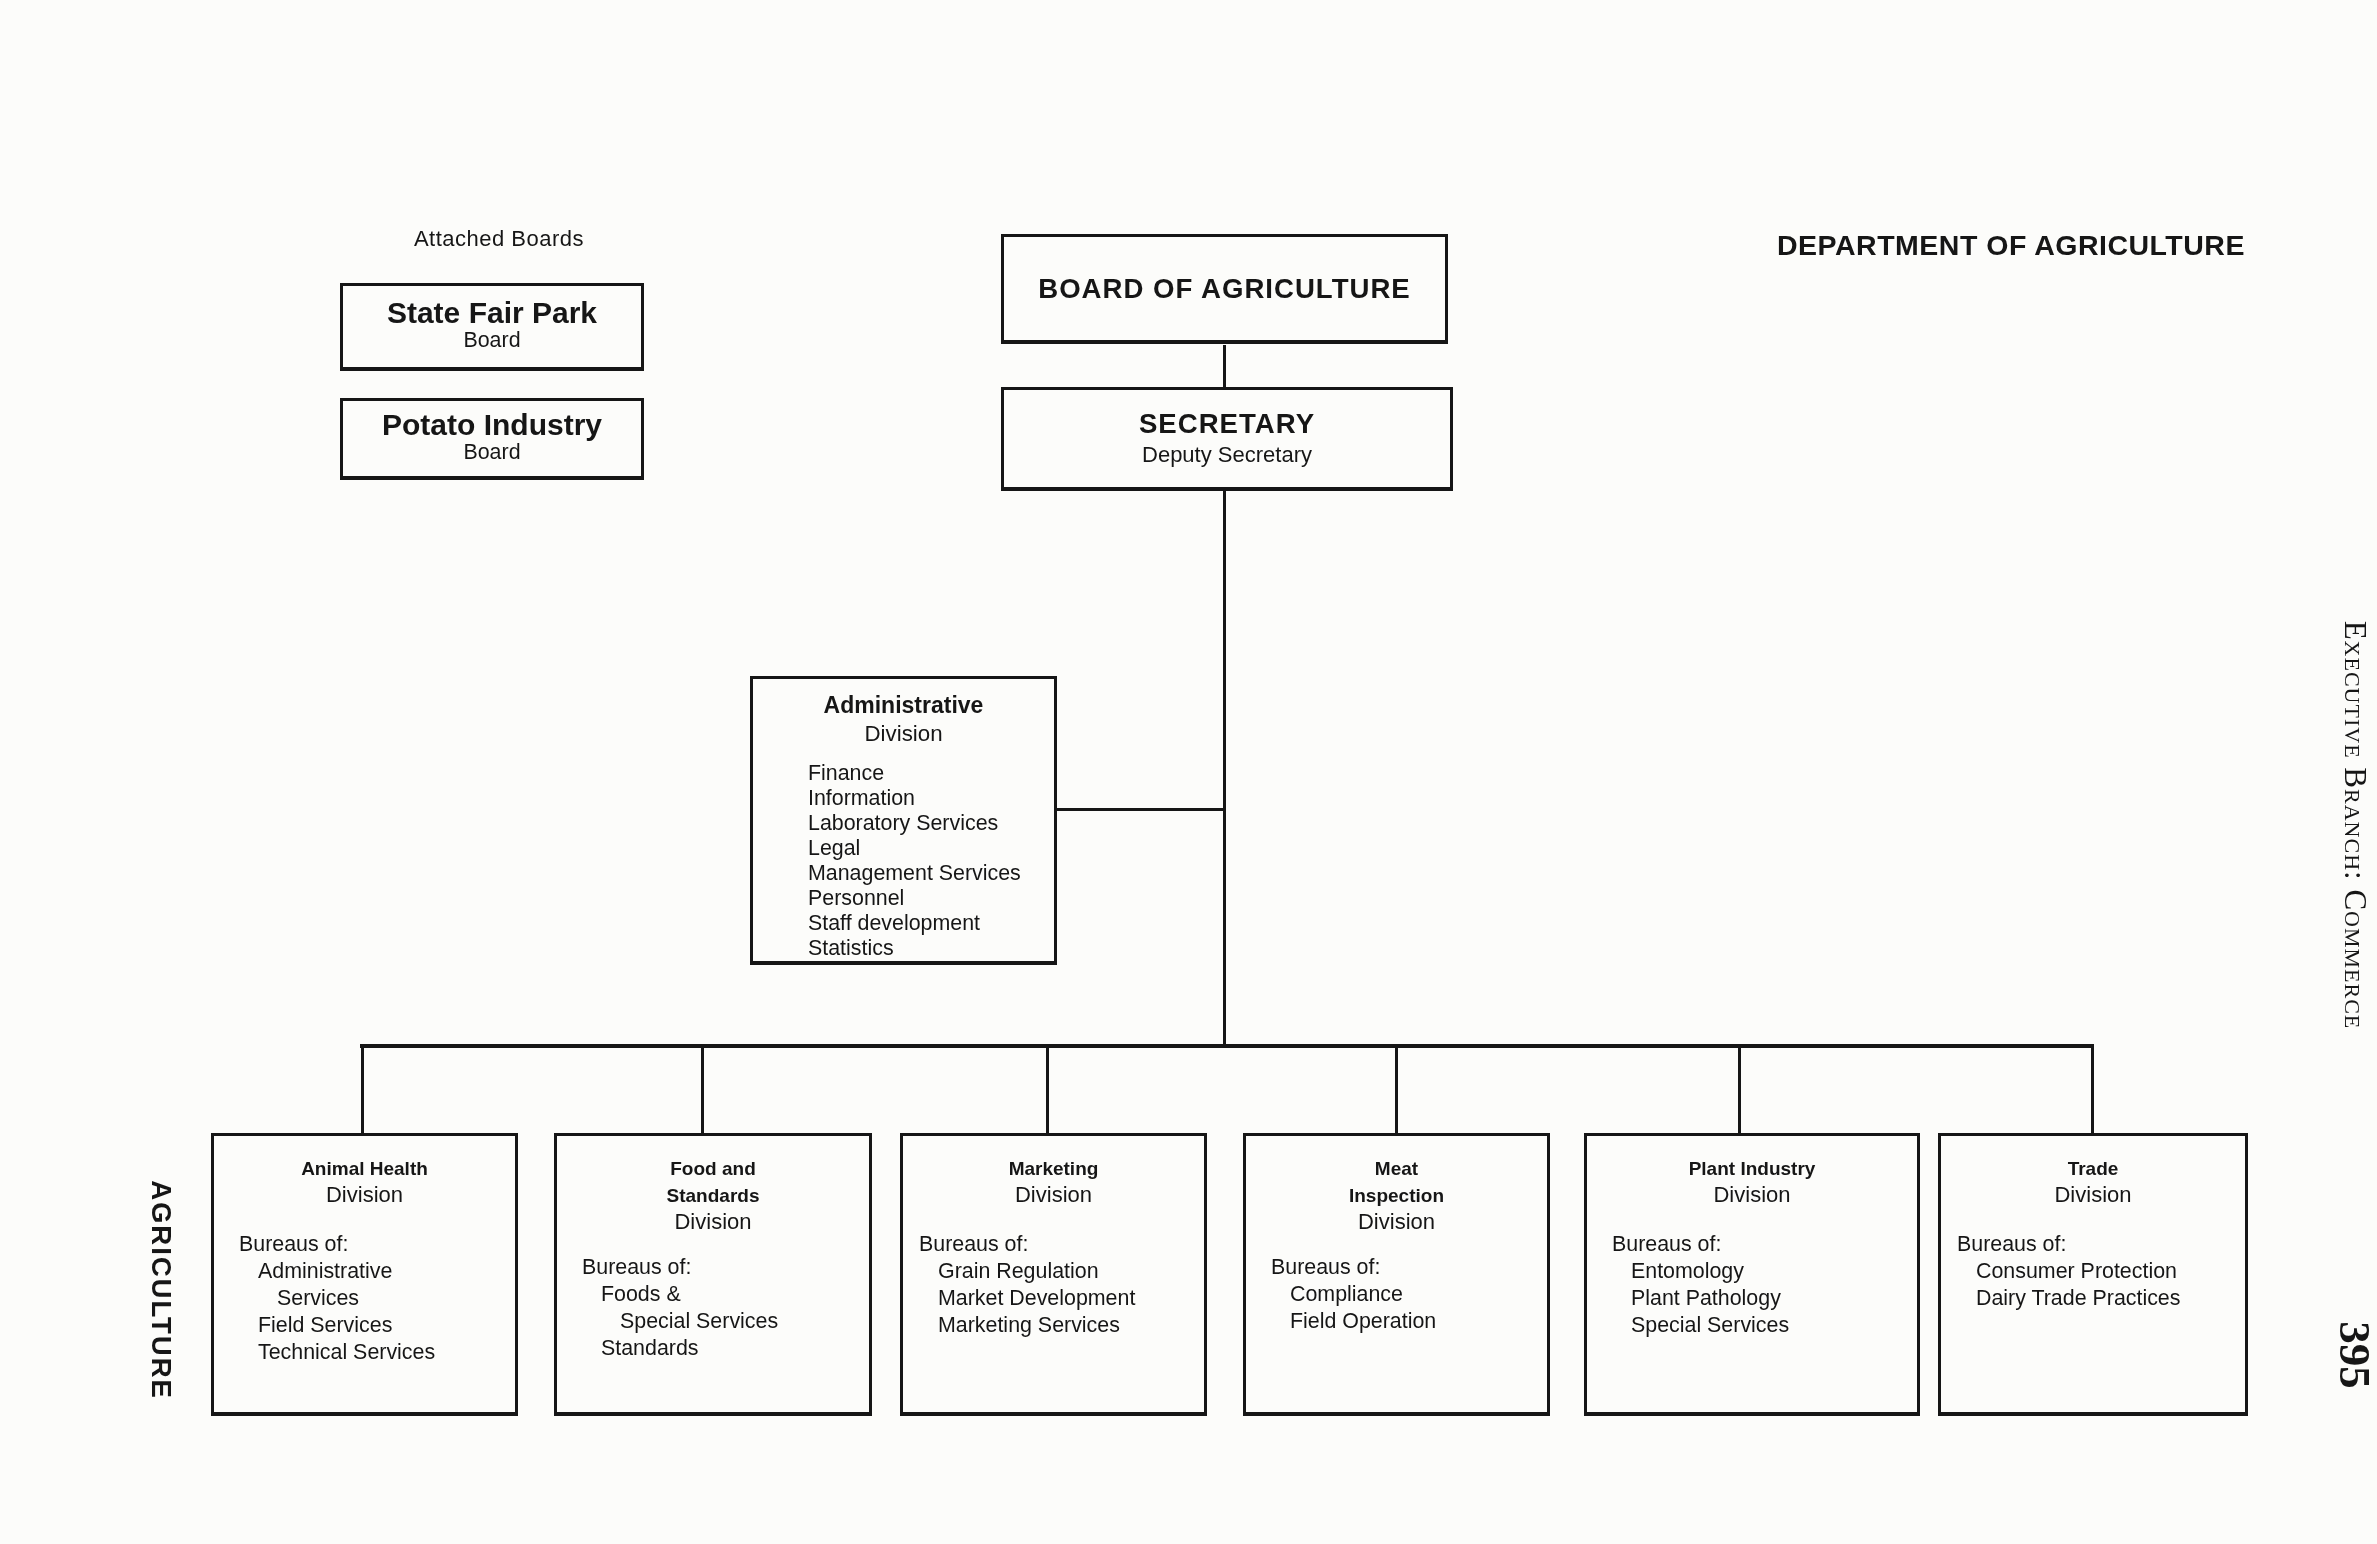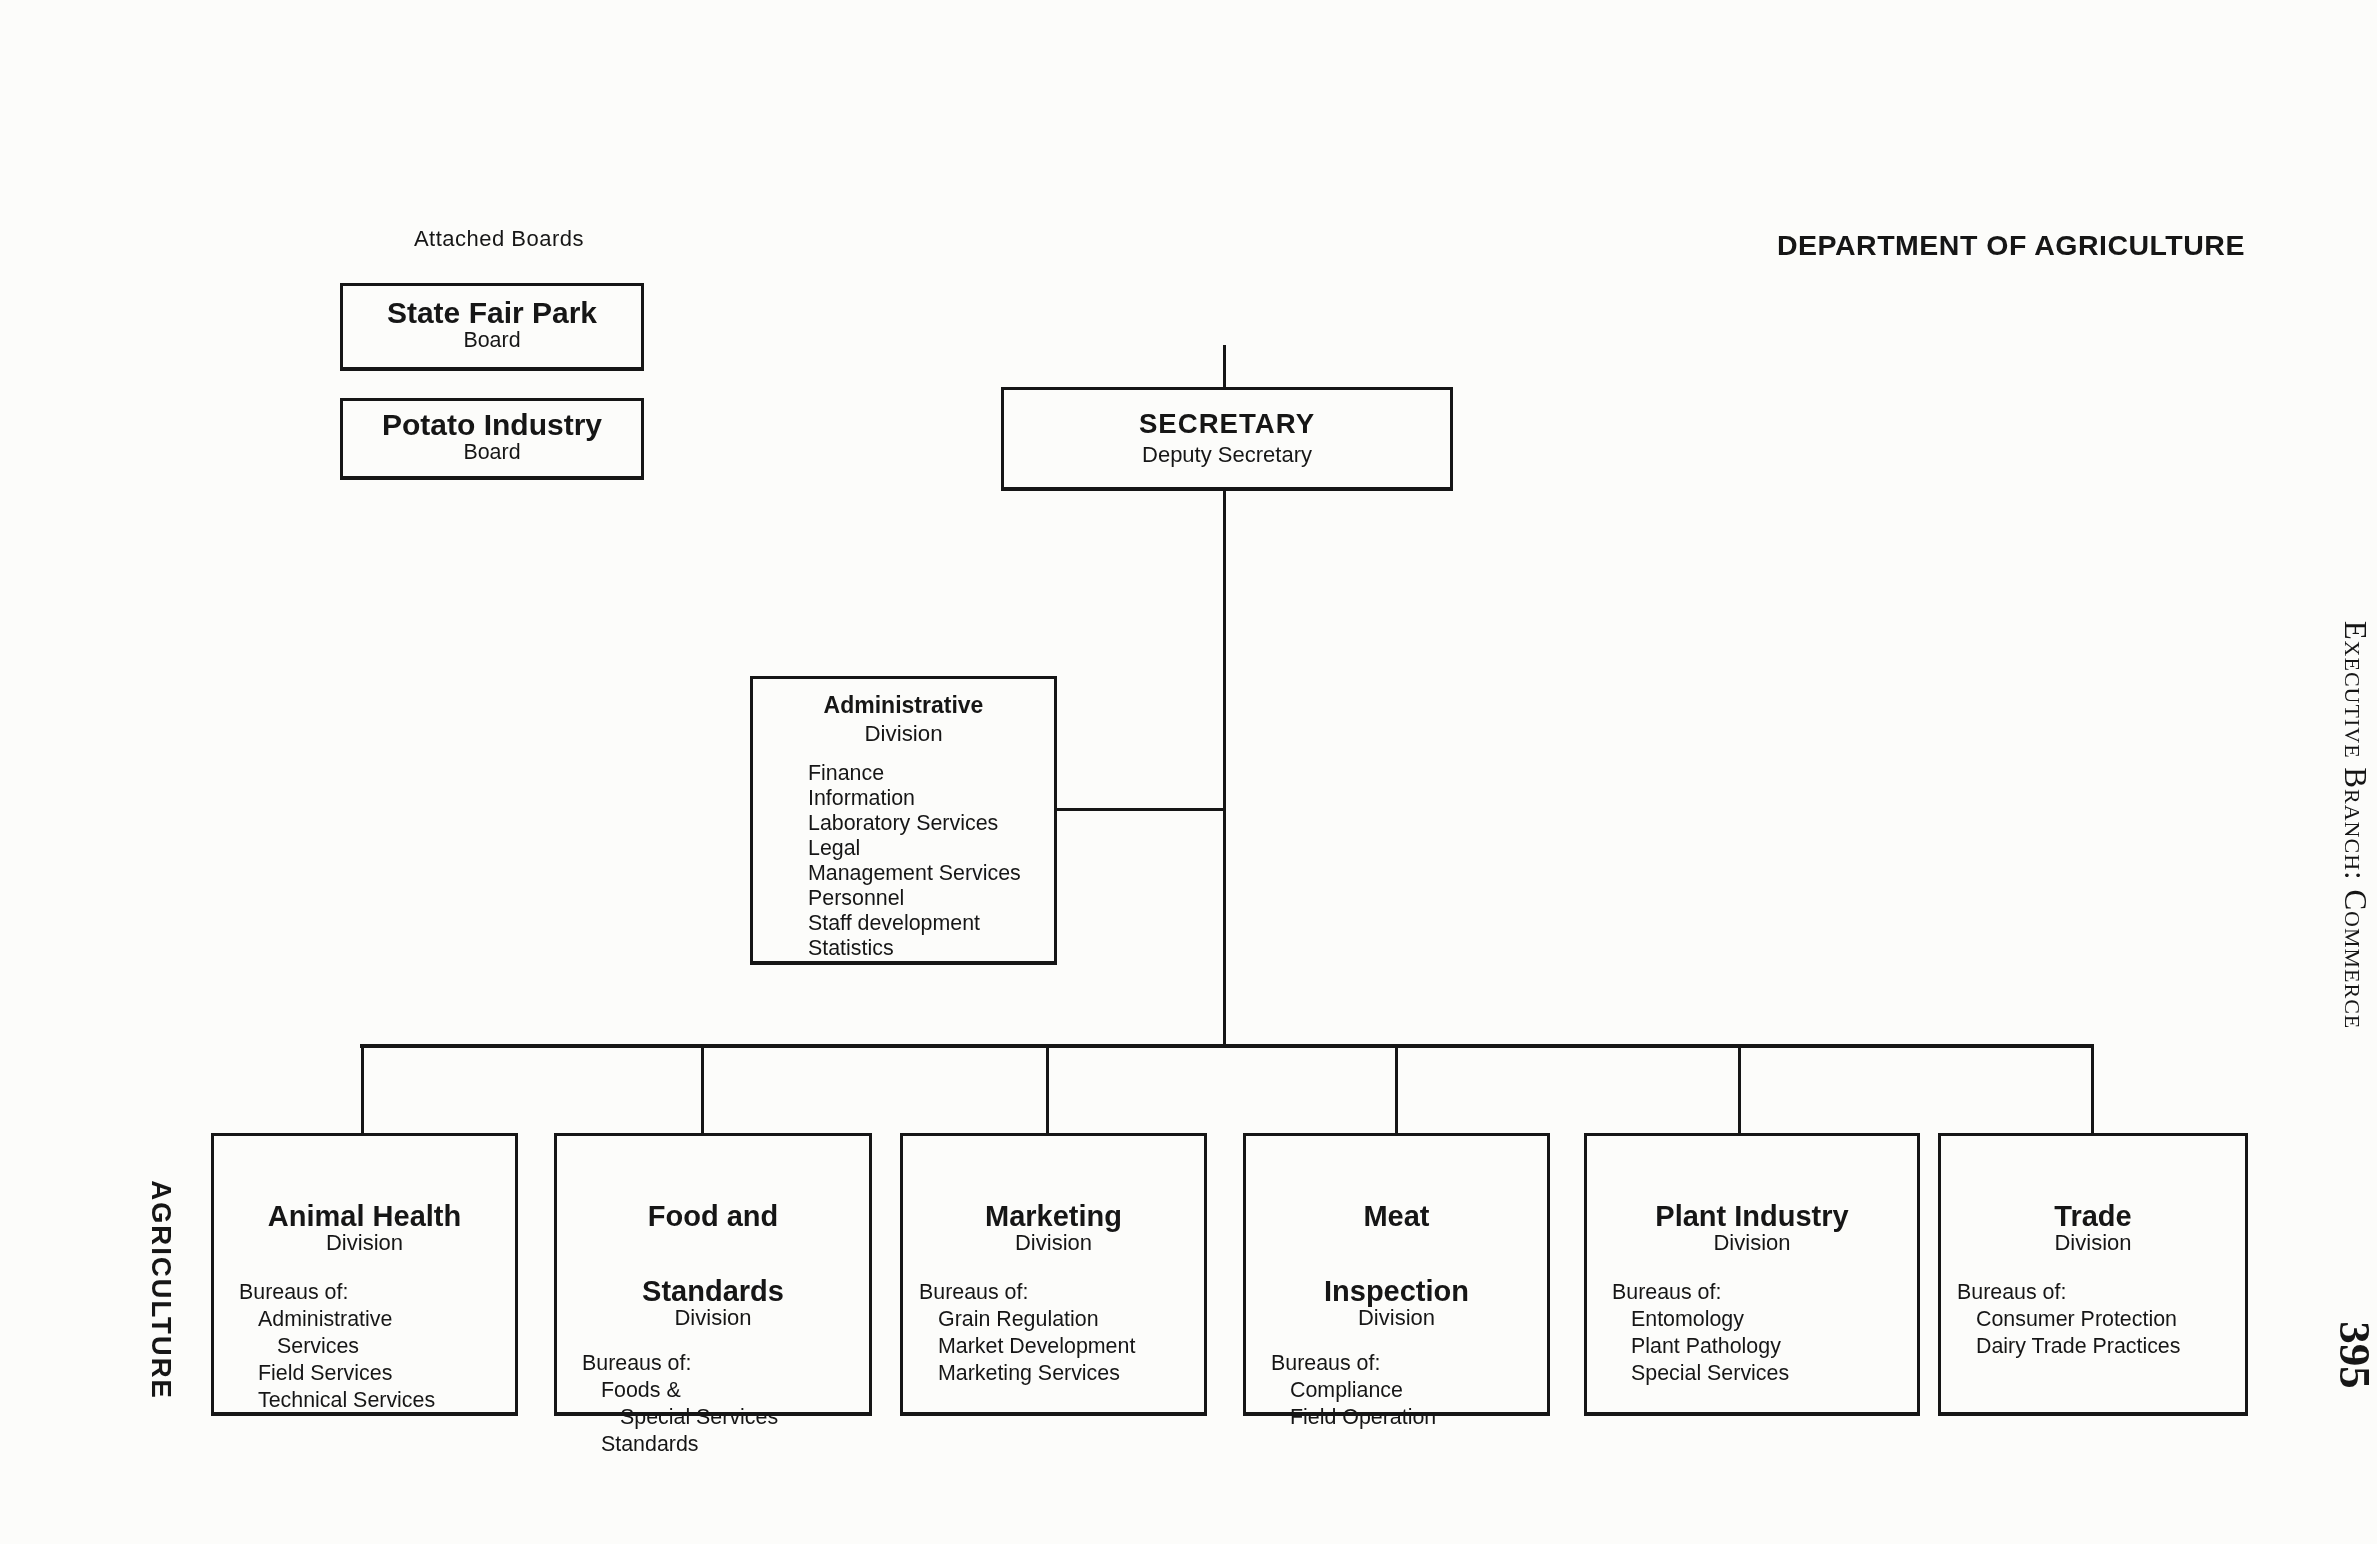--- a/index.html
+++ b/index.html
@@ -27,21 +27,21 @@
   .small-board .b-name{font-weight:bold;font-size:30px;line-height:27.6px;}
   .small-board .b-sub{font-size:21.4px;line-height:27px;}
   .big-title{font-weight:bold;font-size:27.6px;letter-spacing:1px;line-height:33px;}
   .sec-sub{font-size:22px;line-height:29.5px;}
   
   .admin-title{font-weight:bold;font-size:23px;line-height:27.6px;margin-top:13.3px;text-align:center;}
   .admin-sub{font-size:22.3px;line-height:27px;text-align:center;}
   .admin-list{margin-top:14.3px;padding-left:27px;font-size:21.4px;line-height:25px;text-align:left;margin-left:28px;}
   
   .division{padding-top:19px;}
-  .dv-title{font-weight:bold;font-size:29px;line-height:27px;text-align:center;margin-top:48px;}
+  .dv-title{font-weight:bold;font-size:19px;line-height:27px;text-align:center;}
   .dv-sub{font-size:22px;line-height:26px;text-align:center;}
   .bureaus{margin-top:23px;padding-left:25px;padding-right:3.8px;font-size:21.4px;line-height:27px;text-align:left;}
   .ind1{padding-left:19px;}
   .ind2{padding-left:38px;}
   .dept-title{
     position:absolute;left:1777px;top:229px;
     font-size:28.5px;font-weight:bold;letter-spacing:0.5px;white-space:nowrap;
   }
   .attached-label{
     position:absolute;left:366px;top:226px;width:266px;
@@ -79,20 +79,23 @@
   <div class="box ccol small-board" style="left:340px;top:283px;width:304px;height:88px;">
     <div class="b-name">State Fair Park</div>
     <div class="b-sub">Board</div>
   </div>
 
   <div class="box ccol small-board" style="left:340px;top:398px;width:304px;height:82px;">
     <div class="b-name">Potato Industry</div>
     <div class="b-sub">Board</div>
   </div>
 
+  <div class="box ccol" style="left:1001px;top:234px;width:447px;height:110px;">
+    <div class="big-title">BOARD OF AGRICULTURE</div>
+  </div>
 
   <div class="box ccol" style="left:1001px;top:387px;width:452px;height:104px;">
     <div class="big-title">SECRETARY</div>
     <div class="sec-sub">Deputy Secretary</div>
   </div>
 
   <div class="box" style="left:750px;top:676px;width:307px;height:289px;">
     <div class="admin-title">Administrative</div>
     <div class="admin-sub">Division</div>
     <div class="admin-list">

